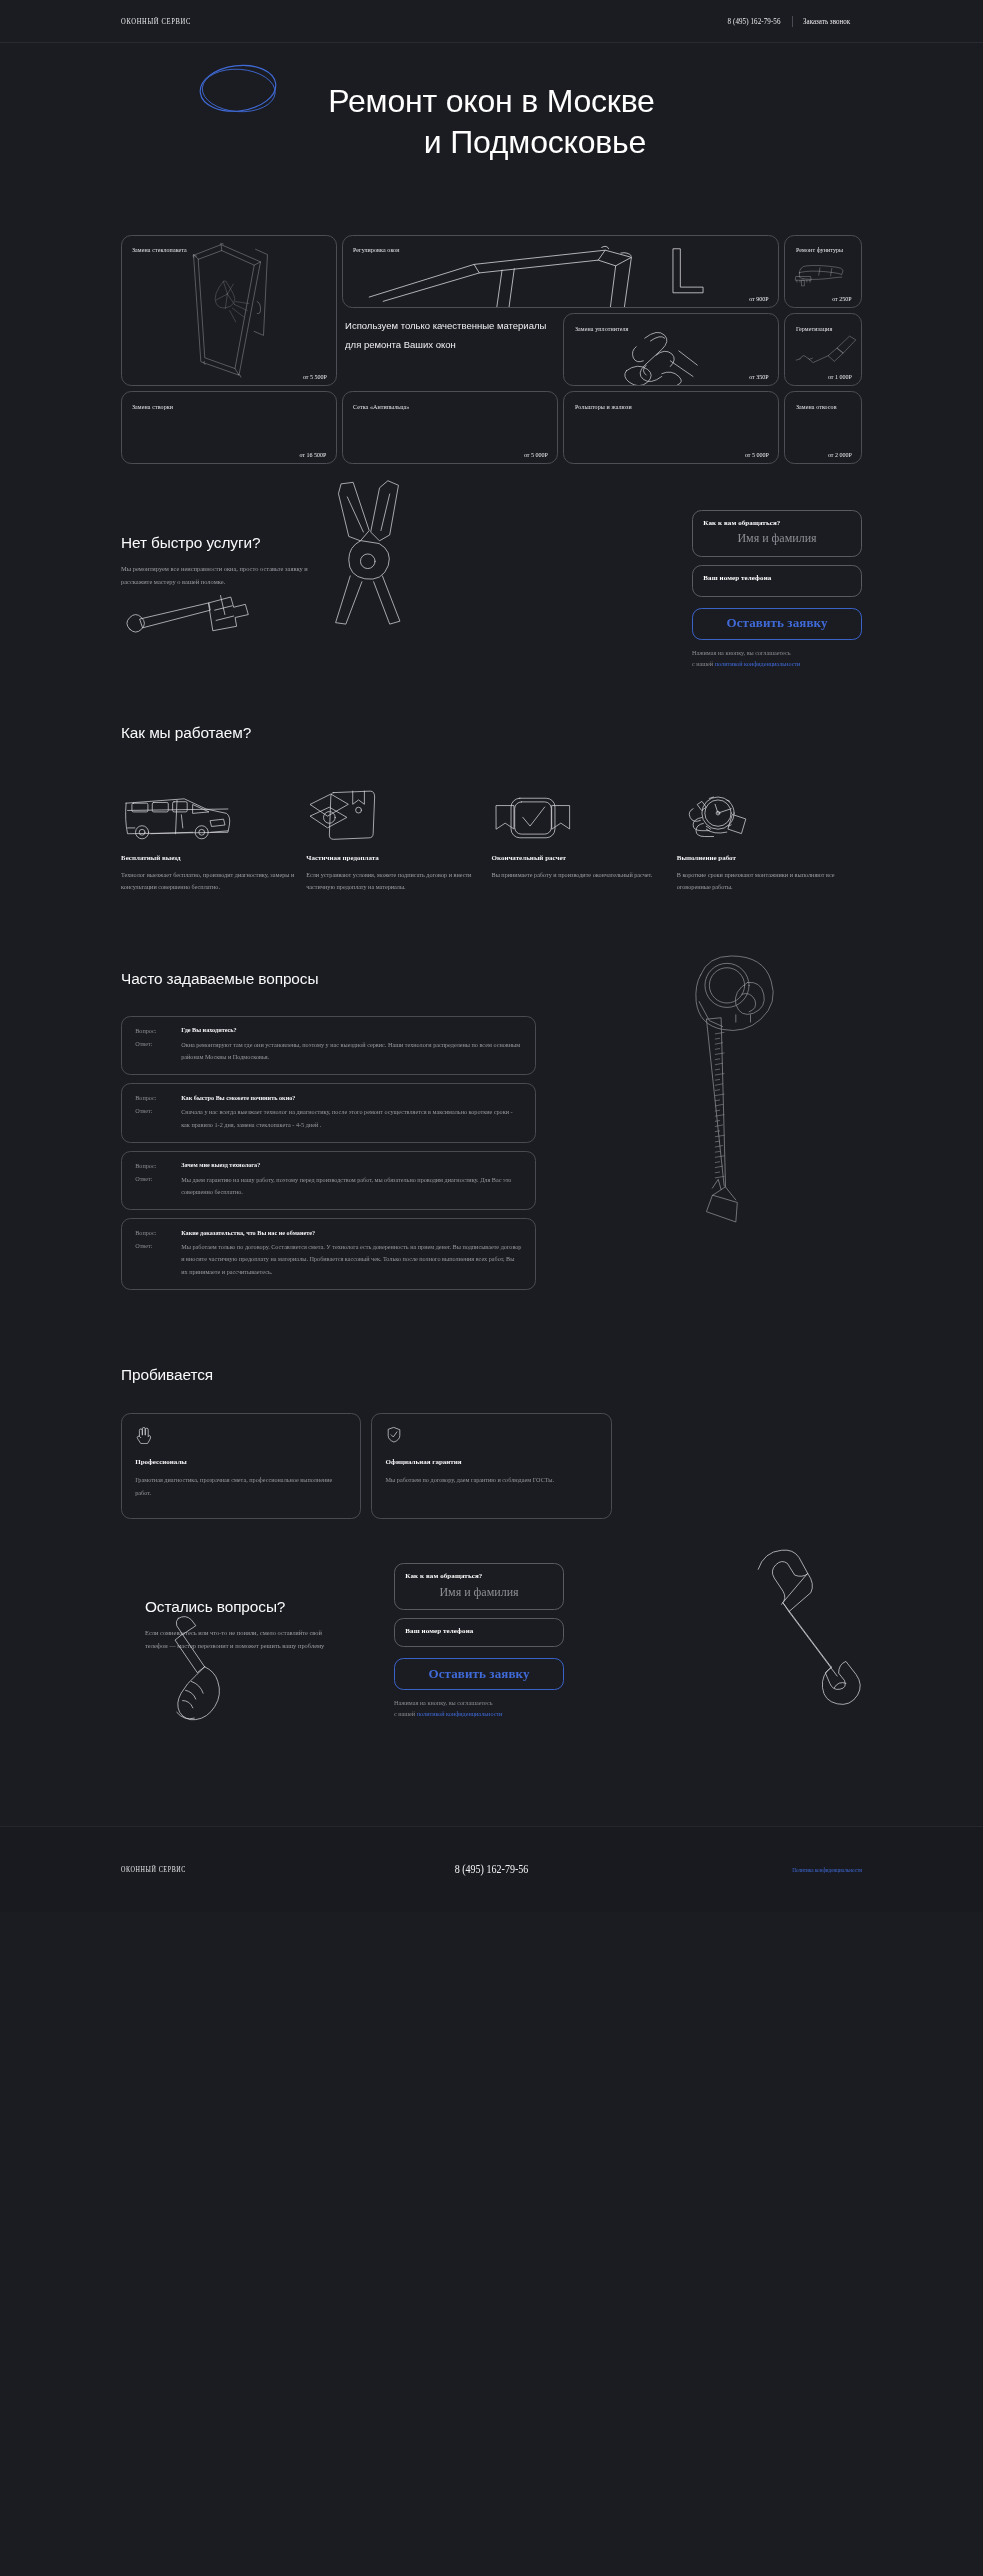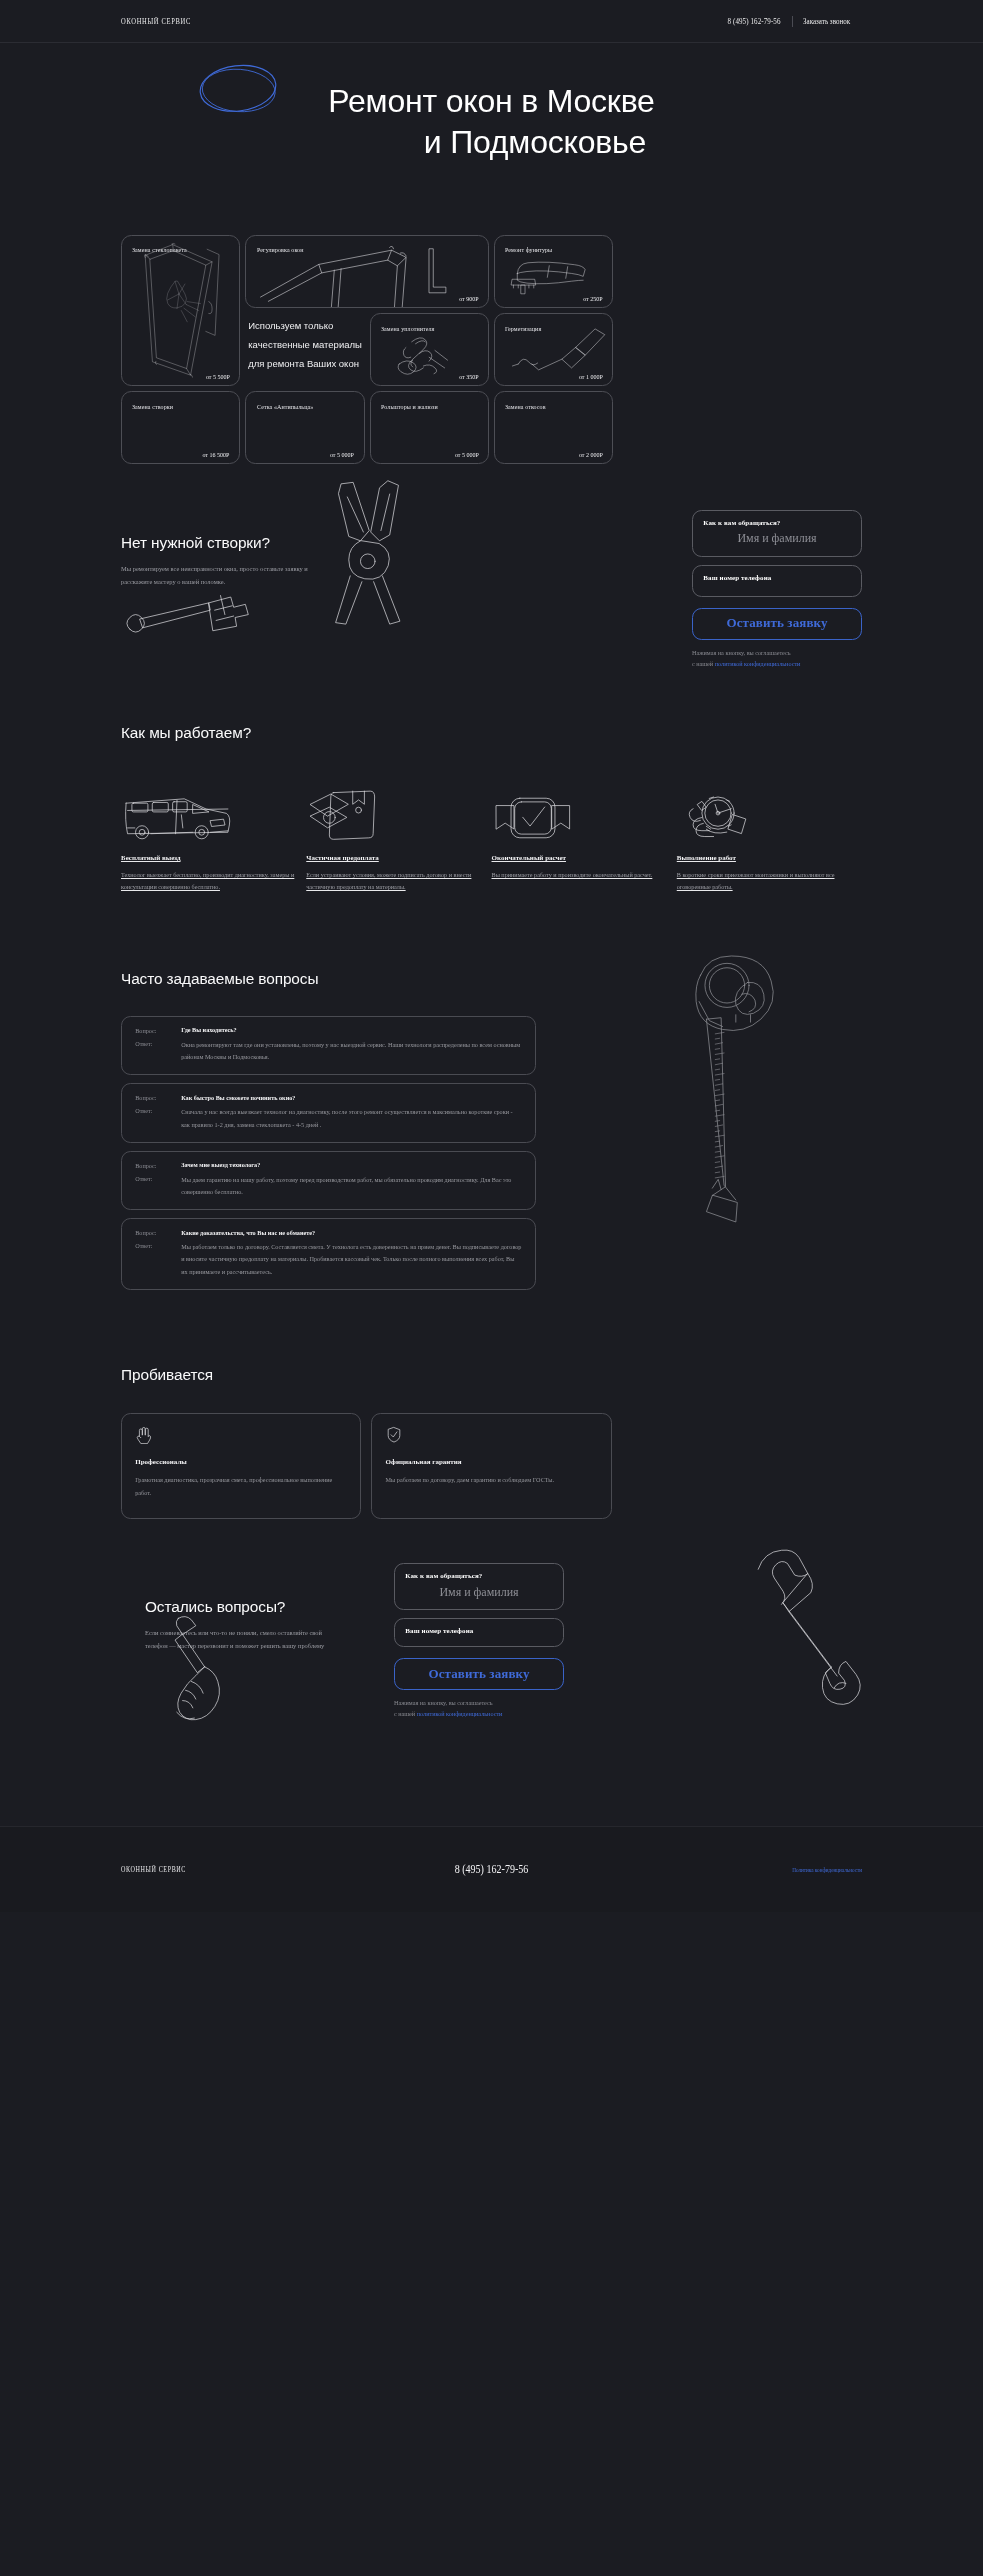--- a/index.html
+++ b/index.html
@@ -49,21 +49,21 @@
   .hero .l2 { display: block; text-align: center; padding-left: 87px; }
   .circle-mark {
     position: absolute; left: 197px; top: 19px; width: 82px; height: 54px;
     pointer-events: none;
   }
 
   
   .services { padding-top: 50px; }
   .grid {
     display: grid;
-    grid-template-columns: repeat(6, 1fr);
+    grid-template-columns: repeat(3, 1fr);
     grid-auto-rows: 73px;
     gap: 5.1px;
   }
   .card {
     border: 0.7px solid #4d4e55;
     border-radius: 10.3px;
     position: relative;
     padding: 9.5px 10.3px;
     overflow: hidden;
     background: transparent;
@@ -136,21 +136,21 @@
     font-size: 6.2px; line-height: 1.75; color: #8a8b92; margin-top: 8px;
     font-family: "Liberation Serif", serif;
   }
   .consent a { color: #3f6ad8; text-decoration: none; }
 
   .ns-wrench { position: absolute; left: 0; bottom: -7.3px; }
   .ns-plier  { position: absolute; left: 200px; top: 14.7px; }
 
   
   .howwork { padding-top: 84px; }
-  .steps { display: grid; grid-template-columns: repeat(4, 1fr); gap: 0; margin-top: 46px; text-decoration: underline; }
+  .steps { display: grid; grid-template-columns: repeat(4, 1fr); gap: 0; margin-top: 46px; }
   .step-icon { height: 53px; display: flex; align-items: flex-end; }
   .step-title {
     font-size: 7px; font-weight: bold; color: #f2f2f4; margin-top: 13.2px;
     font-family: "Liberation Serif", serif;
   }
   .step-text {
     font-size: 6.2px; line-height: 2.0; color: #9c9da4; margin-top: 6.6px;
     font-family: "Liberation Serif", serif;
   }
 
@@ -345,21 +345,21 @@
     </div>
     <div class="card c-slope">
       <div class="card-title">Замена откосов</div>
       <div class="card-price">от 2 000Р</div>
     </div>
   </div>
 </div>
 
 <div class="wrap noservice">
   <div class="ns-left">
-    <div class="sec-title">Нет нужной створки?</div>
+    <div class="sec-title">Нет быстро услуги?</div>
     <div class="sec-sub">Мы ремонтируем все неисправности окна, просто оставьте заявку и расскажите мастеру о вашей поломке.</div>
   </div>
 
   <svg class="ns-wrench" width="139" height="59" viewBox="0 0 190 80">
     <g class="stroke">
       <path d="M12 56 q-8 -8 0 -16 q8 -8 16 0 q8 8 0 16 q-8 8 -16 0 Z"></path>
       <path d="M26 42 L120 20 L122 30 L30 54 Z"></path>
       <path d="M120 20 L150 12 L154 26 L170 22 L174 36 L156 40 L158 52 L126 58 Z"></path>
       <path d="M128 30 L152 24 M130 44 L154 38"></path>
       <path d="M136 10 L142 36"></path>

